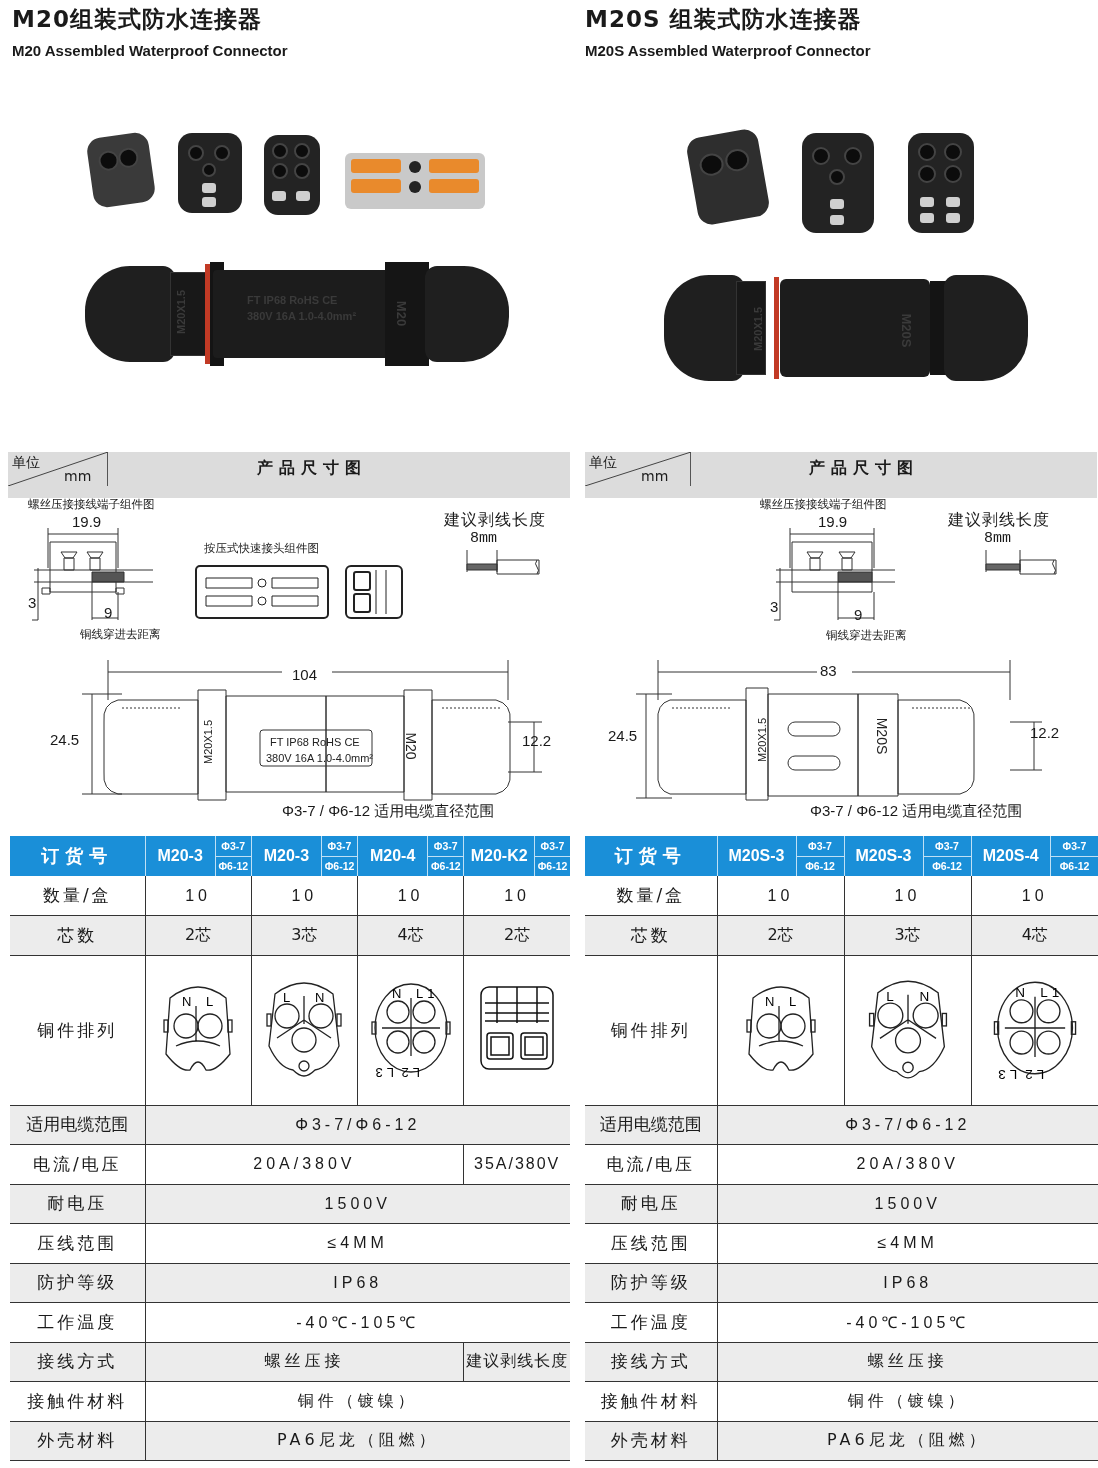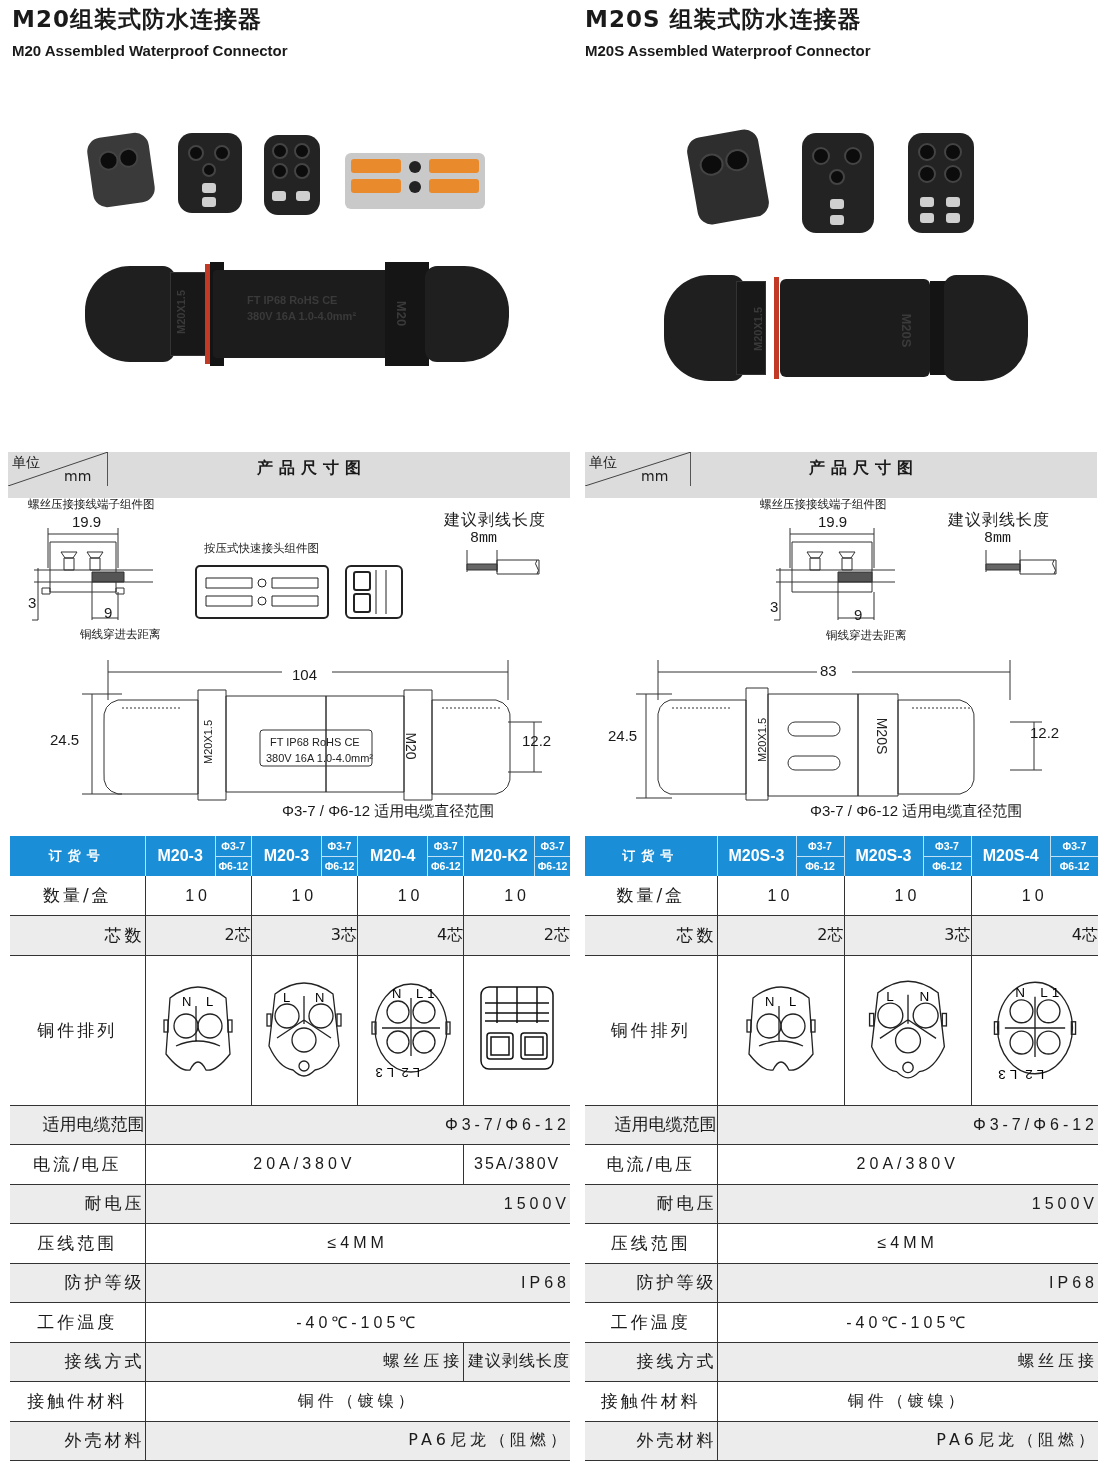--- a/index.html
+++ b/index.html
@@ -49,30 +49,30 @@
   .cable-range { position: absolute; font-size: 15px; white-space: nowrap; font-family: "Liberation Sans", sans-serif; }
 
   svg.draw { position: absolute; overflow: visible; }
   svg.draw * { vector-effect: non-scaling-stroke; }
 
   
   .spec-table { position: absolute; top: 836px; border-collapse: collapse; table-layout: fixed; }
   .panel.left .spec-table { left: 10px; width: 560px; }
   .panel.right .spec-table { left: 5px; width: 513px; }
   .spec-table th { background: #1a8fd8; color: #fff; height: 40px; border-right: 1px solid #bfe0f5; font-weight: bold; padding: 0; }
-  .spec-table th.lbl { font-size: 13px; letter-spacing: 6px; font-family: Liberation Serif, serif; }
+  .spec-table th.lbl { font-size: 18px; letter-spacing: 6px; font-family: Liberation Serif, serif; }
   .hdr-cell { display: flex; align-items: stretch; height: 40px; }
   .hdr-model { flex: 1; display: flex; align-items: center; justify-content: center; font-size: 16px; font-family: "Liberation Sans", sans-serif; white-space: nowrap; }
   .hdr-dia { width: 36px; display: flex; flex-direction: column; border-left: 1px solid #bfe0f5; }
   .hdr-dia span { flex: 1; display: flex; align-items: center; justify-content: center; font-size: 10.5px; font-family: "Liberation Sans", sans-serif; }
   .hdr-dia span + span { border-top: 1px solid #bfe0f5; }
   .spec-table td { height: 39.5px; text-align: center; font-size: 16px; border-bottom: 1.5px solid #333; border-right: 1.5px solid #333; letter-spacing: 4px; white-space: nowrap; }
   .spec-table td:last-child { border-right: none; }
   .spec-table td.lbl { font-size: 17px; letter-spacing: 3px; }
-  .spec-table tr.alt td { background: #ececec; text-align: right; }
+  .spec-table tr.alt td { background: #ececec; }
   .spec-table tr.pin-row td { height: 150px; }
   .num { font-family: "Liberation Sans", sans-serif; }
 </style>
 </head>
 <body>
 
 <div class="panel left">
   <div class="title-cn">M20组装式防水连接器</div>
   <div class="title-en">M20 Assembled Waterproof Connector</div>
 

